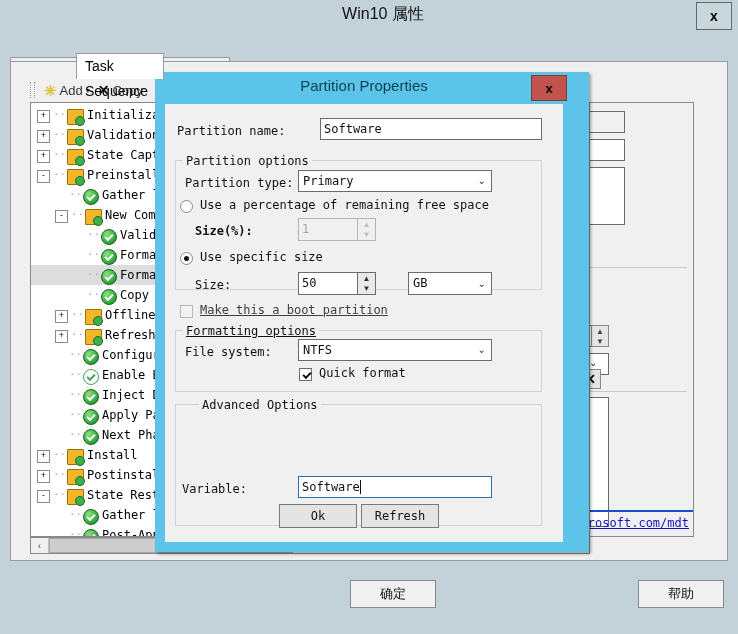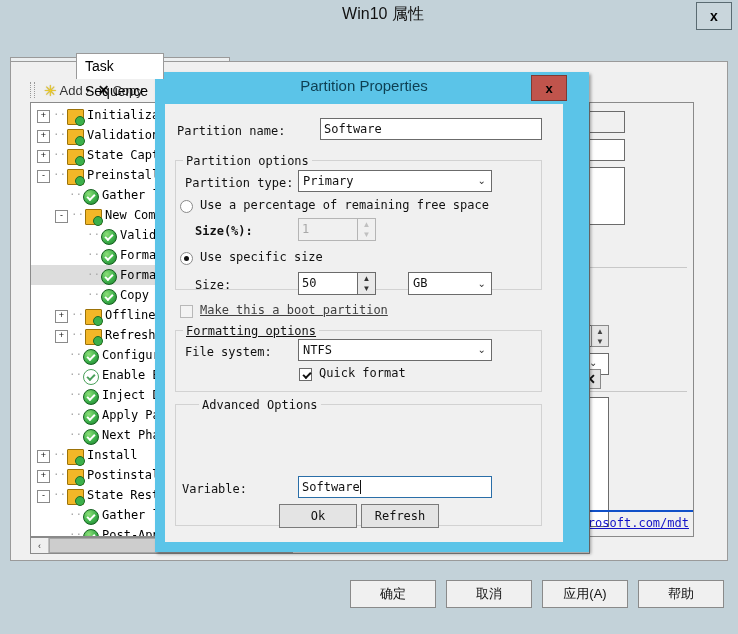--- a/index.html
+++ b/index.html
@@ -505,16 +505,14 @@
       <span>Software</span><span style="border-left:1px solid #111;"></span>
     </div>
 
     <div class="mbtn" style="left:114px;top:400px;">Ok</div>
     <div class="mbtn" style="left:196px;top:400px;">Refresh</div>
   </div>
 </div>
 
 <div id="btnbar">
     <div class="winbtn" style="left: 350px;">确定</div>
-    <div class="winbtn" style="left: 446px;">取消</div>
-    <div class="winbtn" style="left: 542px;">应用(A)</div>
     <div class="winbtn" style="left: 638px;">帮助</div>
   </div>
 
 </body></html>

